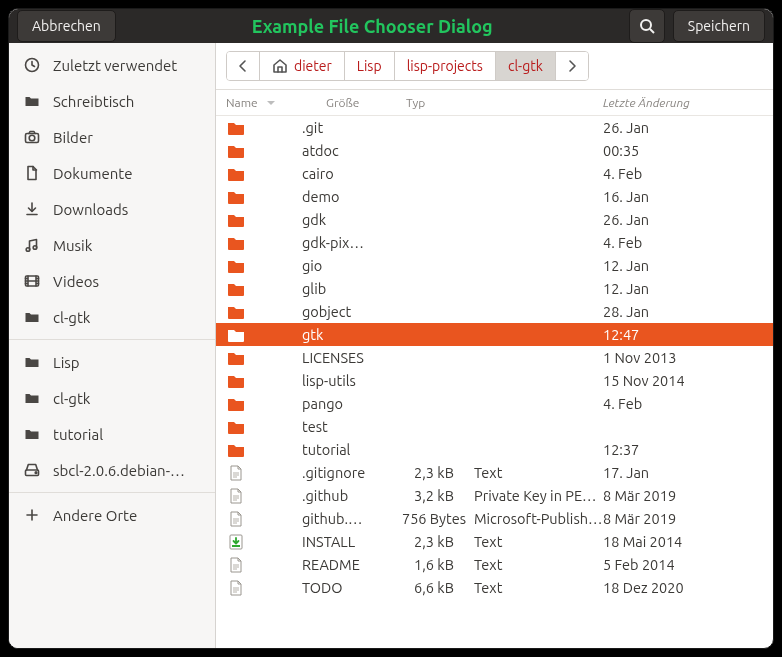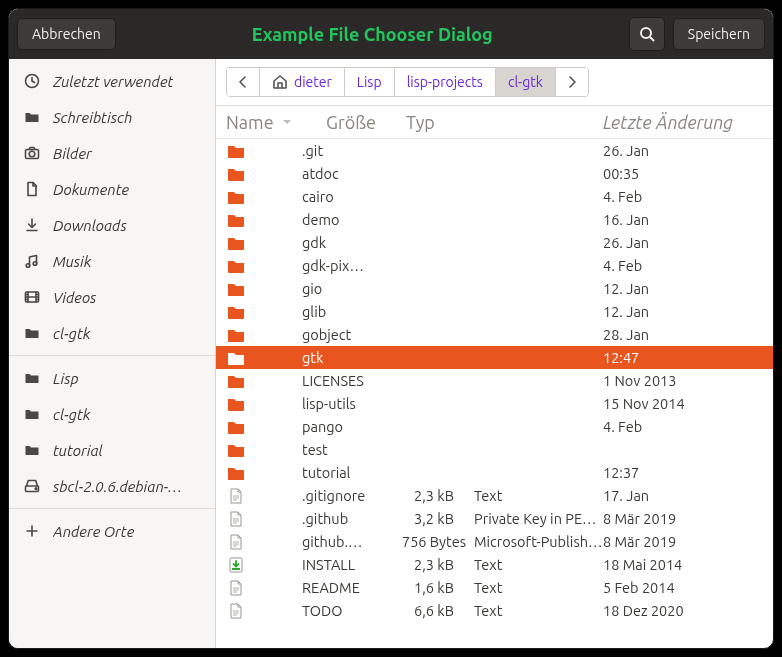--- a/index.html
+++ b/index.html
@@ -1,35 +1,35 @@
 <!DOCTYPE html>
 <html><head>
 <meta charset="utf-8">
 <style>
   * { box-sizing: border-box; margin: 0; padding: 0; font-family: "Ubuntu", "Segoe UI", sans-serif; }
   body { background: #000; width: 782px; height: 657px; overflow: hidden; }
   .window { position: absolute; top: 8px; left: 8px; width: 766px; height: 641px; background: #fff; border-radius: 10px; overflow: hidden; border: 1px solid #1a1a1a; display: flex; flex-direction: column; }
-  .titlebar { height: 50px; background: #2b2928; display: flex; align-items: center; padding: 0 8px; gap: 8px; }
+  .titlebar { height: 34px; background: #2b2928; display: flex; align-items: center; padding: 0 8px; gap: 8px; }
   .tb-btn { background: #3d3a38; color: #f2f1f0; border: 1px solid #1e1c1b; border-radius: 5px; padding: 7px 14px; font-size: 14px; cursor: pointer; }
   .tb-title { flex: 1; text-align: center; color: #22c55e; font-weight: 600; font-size: 18px; }
   .tb-icon-btn { background: #3d3a38; color: #f2f1f0; border: 1px solid #1e1c1b; border-radius: 5px; width: 36px; height: 34px; display: flex; align-items: center; justify-content: center; cursor: pointer; }
   .body { flex: 1; display: flex; min-height: 0; }
   .sidebar { width: 207px; background: #f7f6f5; border-right: 1px solid #d6d3d0; display: flex; flex-direction: column; overflow-y: auto; padding-top: 4px; }
-  .sb-item { display: flex; align-items: center; gap: 12px; padding: 9px 14px; font-size: 15px; color: #3b3936; cursor: pointer; font-style: italic; }
+  .sb-item { display: flex; align-items: center; gap: 12px; padding: 9px 14px; font-size: 15px; color: #3b3936; cursor: pointer; }
   .sb-item .ic { width: 18px; height: 18px; display: inline-flex; align-items: center; justify-content: center; color: #4a4744; flex-shrink: 0; }
   .sb-item span.lbl { white-space: nowrap; overflow: hidden; text-overflow: ellipsis; }
   .sb-sep { height: 1px; background: #e0ddd9; margin: 4px 0; }
   .main { flex: 1; display: flex; flex-direction: column; min-width: 0; }
   .breadbar { padding: 8px 10px; border-bottom: 1px solid #e0ddd9; display: flex; align-items: center; }
   .bread { display: inline-flex; border: 1px solid #cfcbc7; border-radius: 4px; overflow: hidden; background: #fff; }
-  .bseg { padding: 6px 12px; font-size: 14px; color: #6d28d9; border-right: 1px solid #cfcbc7; display: flex; align-items: center; gap: 6px; cursor: pointer; background: #fff; }
+  .bseg { padding: 6px 12px; font-size: 14px; color: #b91c1c; border-right: 1px solid #cfcbc7; display: flex; align-items: center; gap: 6px; cursor: pointer; background: #fff; }
   .bseg:last-child { border-right: none; }
   .bseg.nav { padding: 6px 8px; }
   .bseg.active { background: #d8d5d1; }
-  .cols { display: flex; padding: 6px 10px; font-size: 18px; color: #888480; border-bottom: 1px solid #e9e6e2; align-items: center; }
+  .cols { display: flex; padding: 6px 10px; font-size: 12px; color: #888480; border-bottom: 1px solid #e9e6e2; align-items: center; }
   .cols .c-name { width: 100px; display:flex; align-items:center; gap:8px;}
   .cols .c-size { width: 80px; }
   .cols .c-type { flex: 1; }
   .cols .c-mod { width: 160px; font-style: italic; }
   .rows { flex: 1; overflow-y: auto; }
   .row { display: flex; align-items: center; padding: 2.5px 10px; font-size: 14.5px; color: #3b3936; cursor: pointer; }
   .row.sel { background: #e9551f; color: #fff; }
   .row .fic { width: 20px; height: 18px; margin-right: 8px; display: inline-flex; align-items: center; justify-content: center; flex-shrink:0; }
   .row .r-name { width: 92px; white-space: nowrap; overflow: hidden; text-overflow: ellipsis; margin-left: 48px; }
   .row .r-size { width: 80px; text-align: center; }

